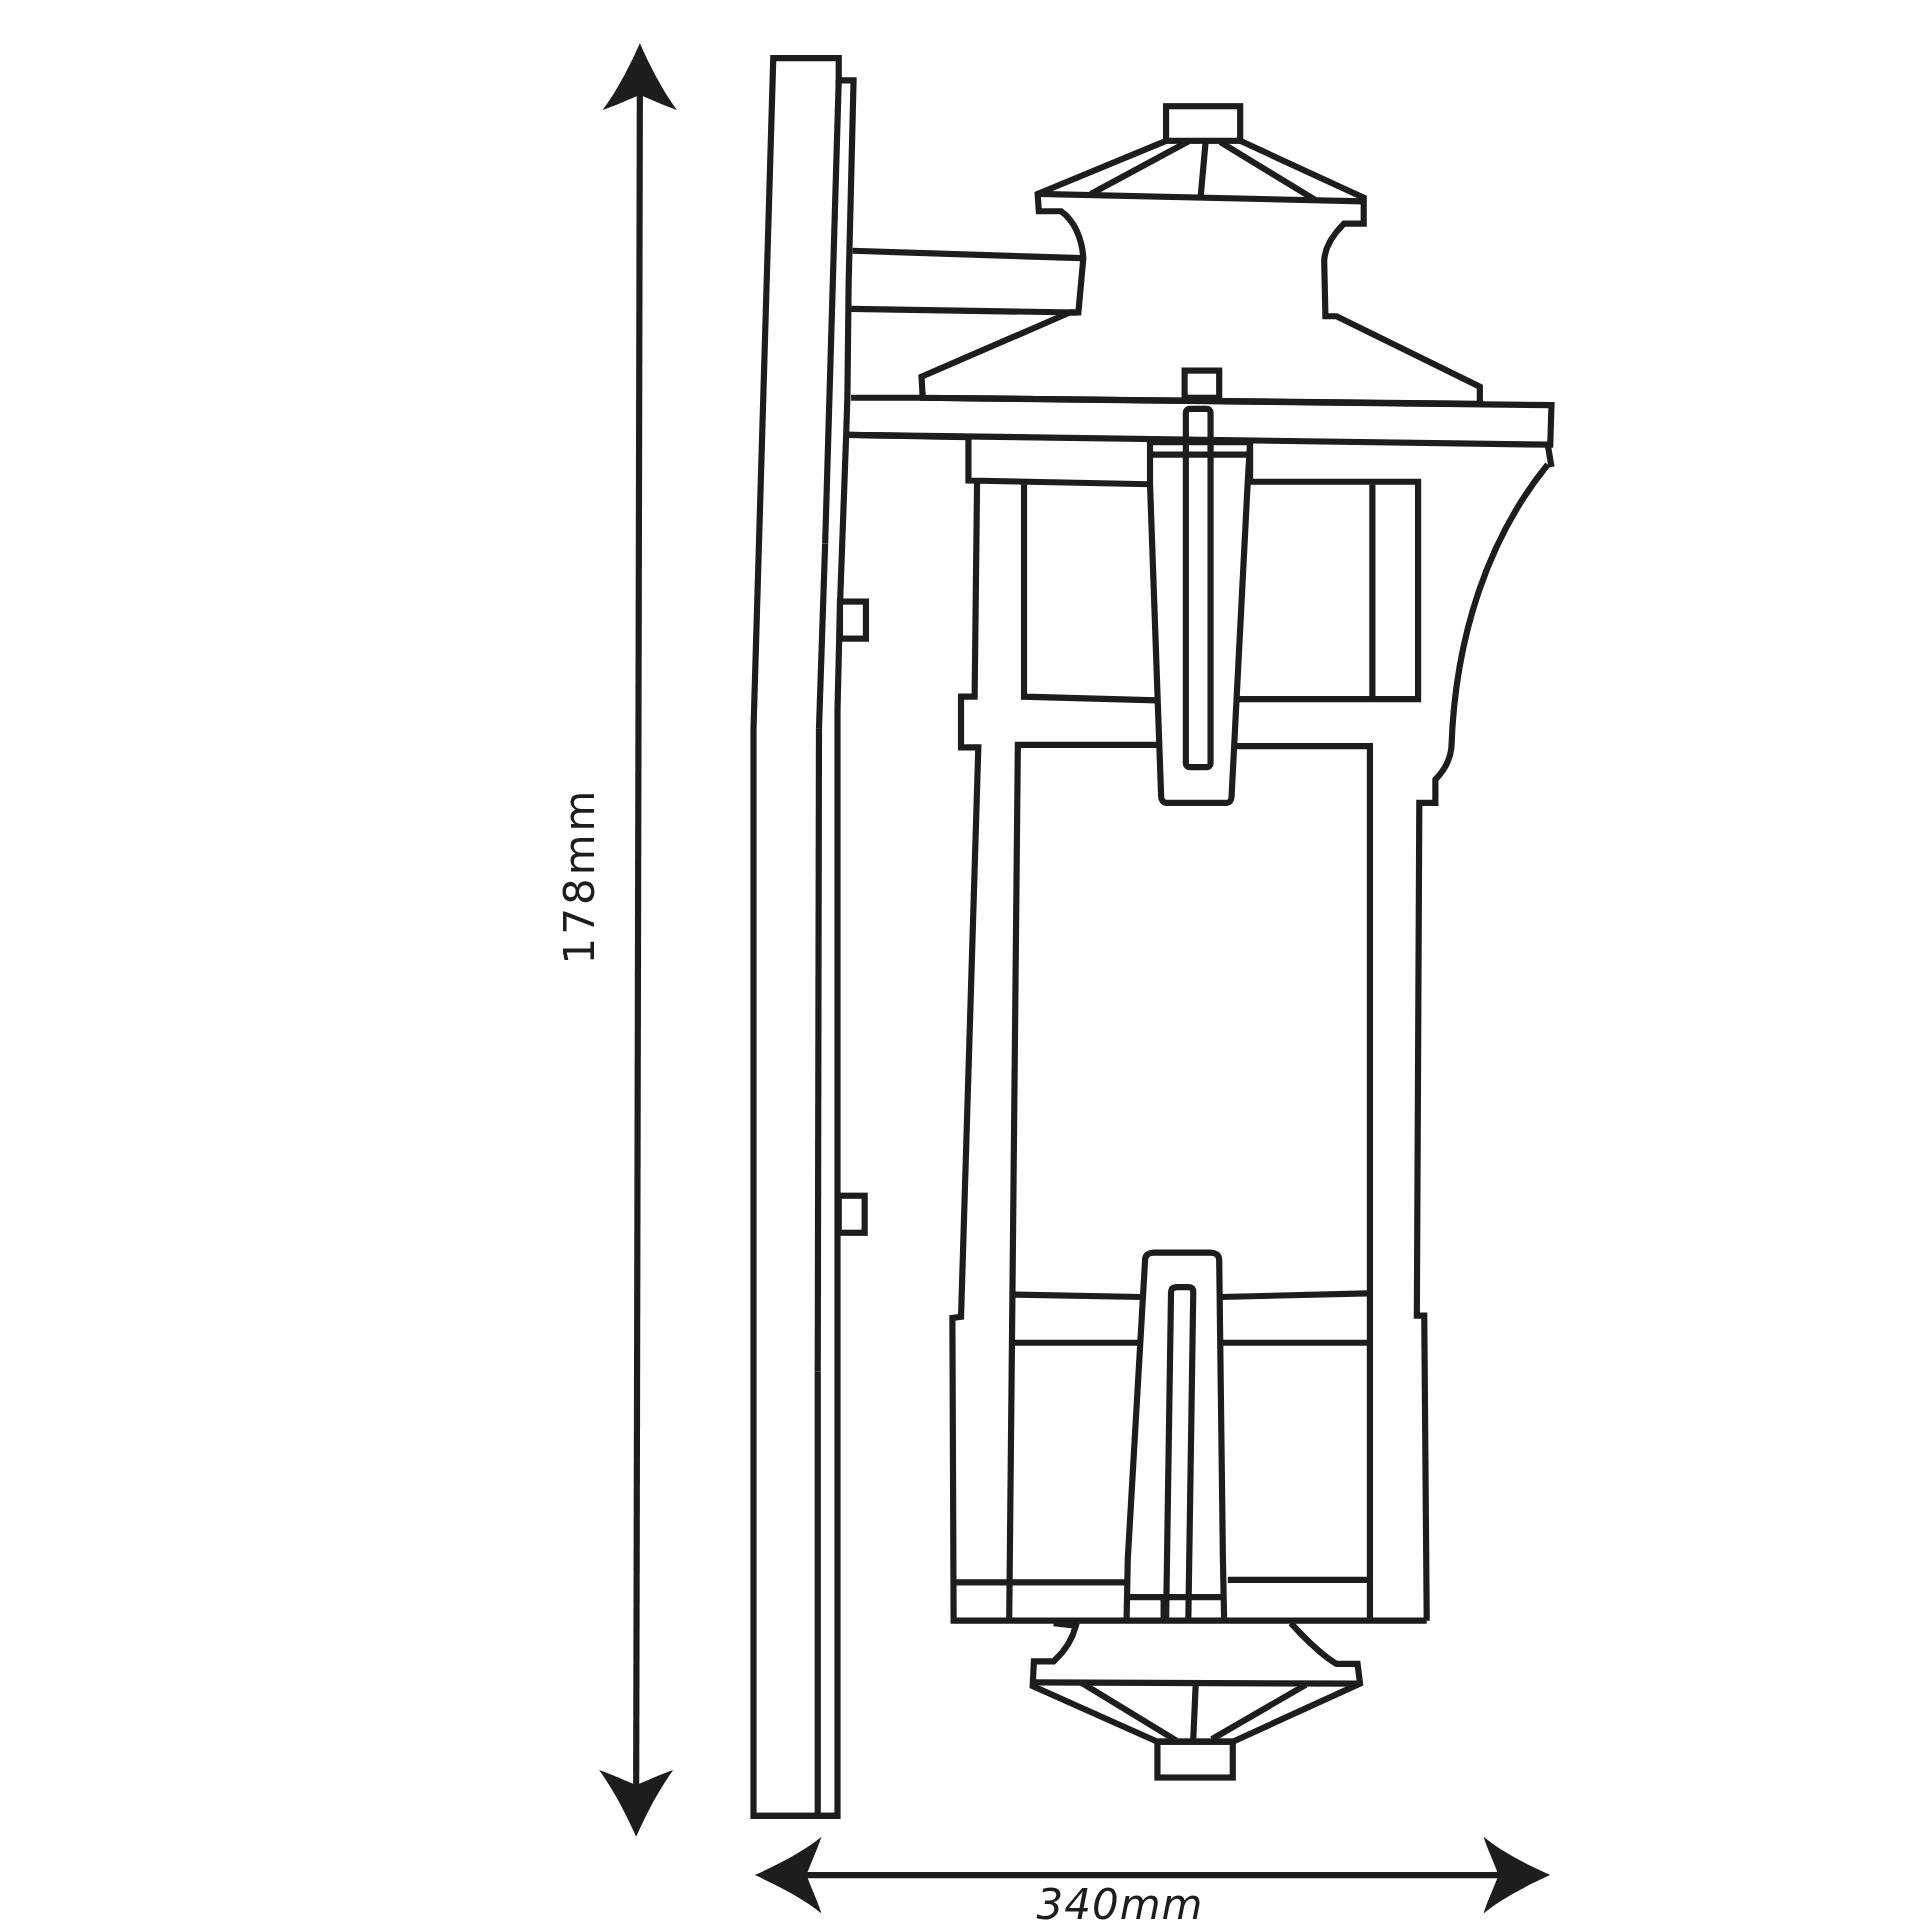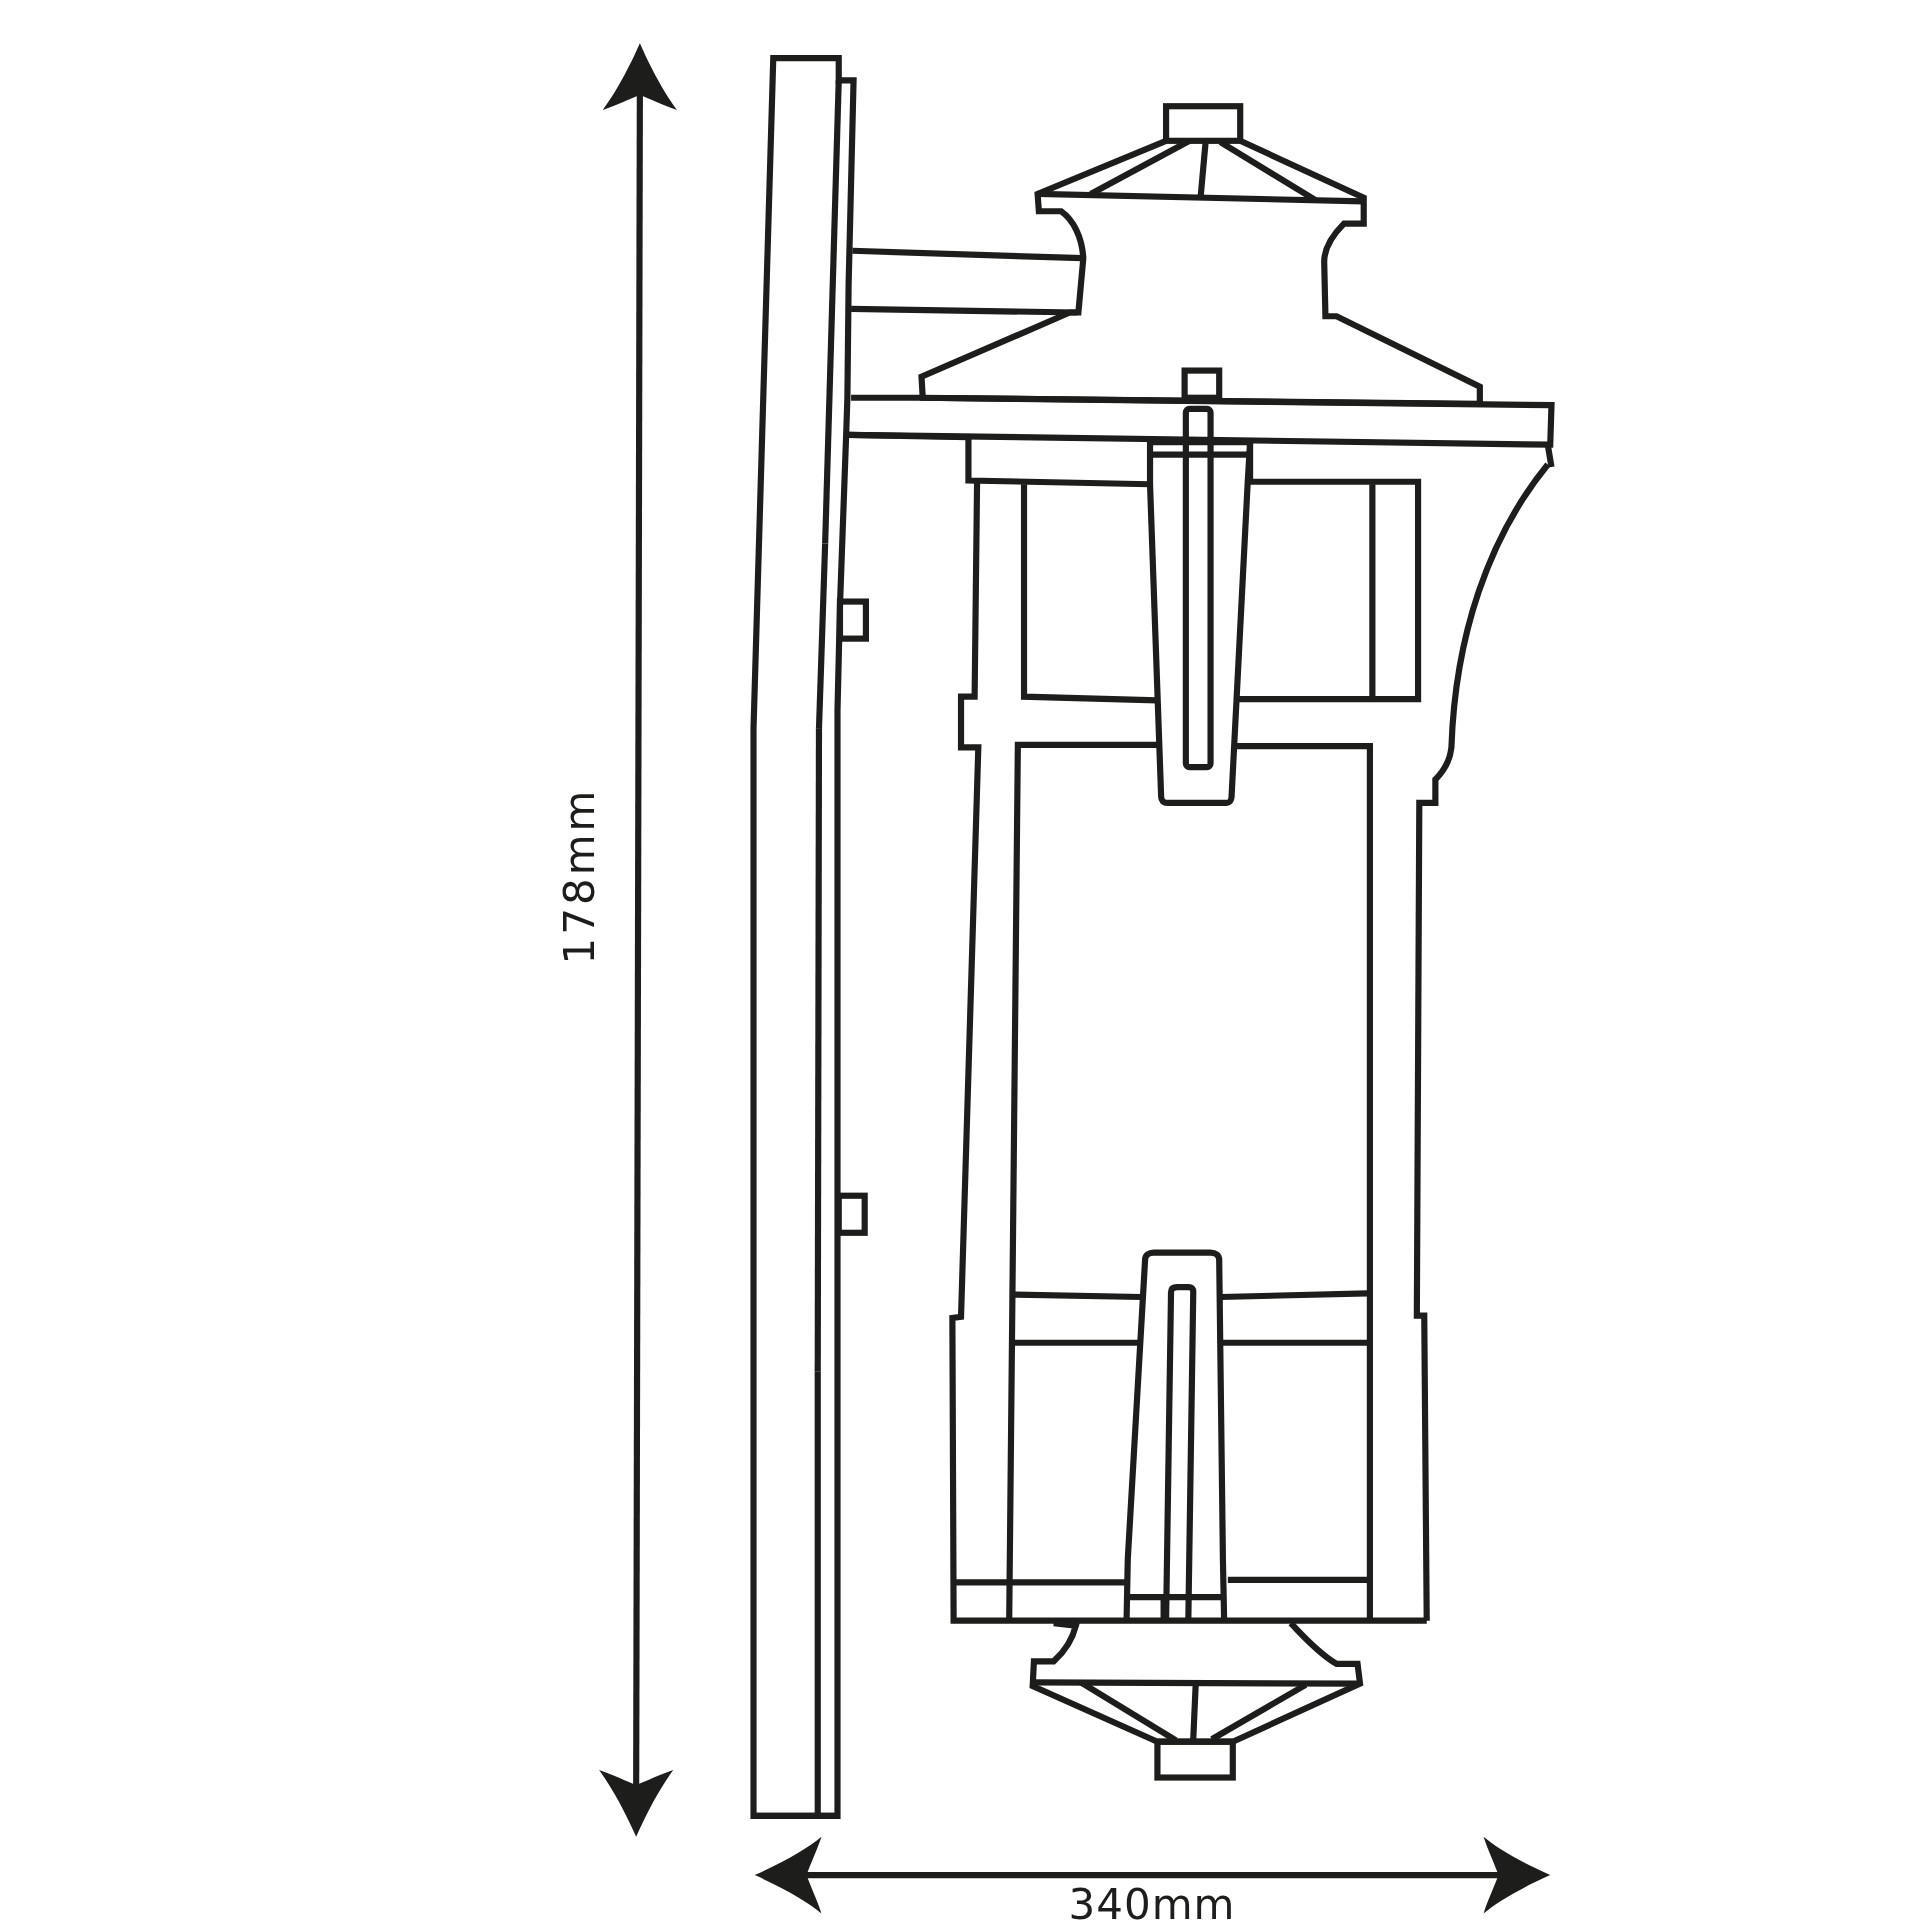--- a/index.html
+++ b/index.html
@@ -14,23 +14,24 @@
     font-size: 42px;
     line-height: 1;
     white-space: nowrap;
   }
   #label-height {
     left: 580px; top: 876px;
     transform: translate(-50%, -50%) rotate(-90deg);
     letter-spacing: 3px;
   }
   #label-width {
-    left: 1152px; top: 1905px;
+    left: 1120px; top: 1905px;
     transform: translate(-50%, -50%);
     letter-spacing: 1px;
+    font-style: italic;
   }
 </style>
 </head>
 <body>
 
 <svg id="drawing" viewBox="0 0 1560 1560" xmlns="http://www.w3.org/2000/svg">
 
   <g>
     <line class="ln" x1="518" y1="70" x2="515" y2="1452"></line>
     <path class="fill" d="M518,35 C530,62 540,78 548,89 C536,85 526,80 518,77 C510,80 500,85 488,89 C496,78 506,62 518,35 Z"></path>

